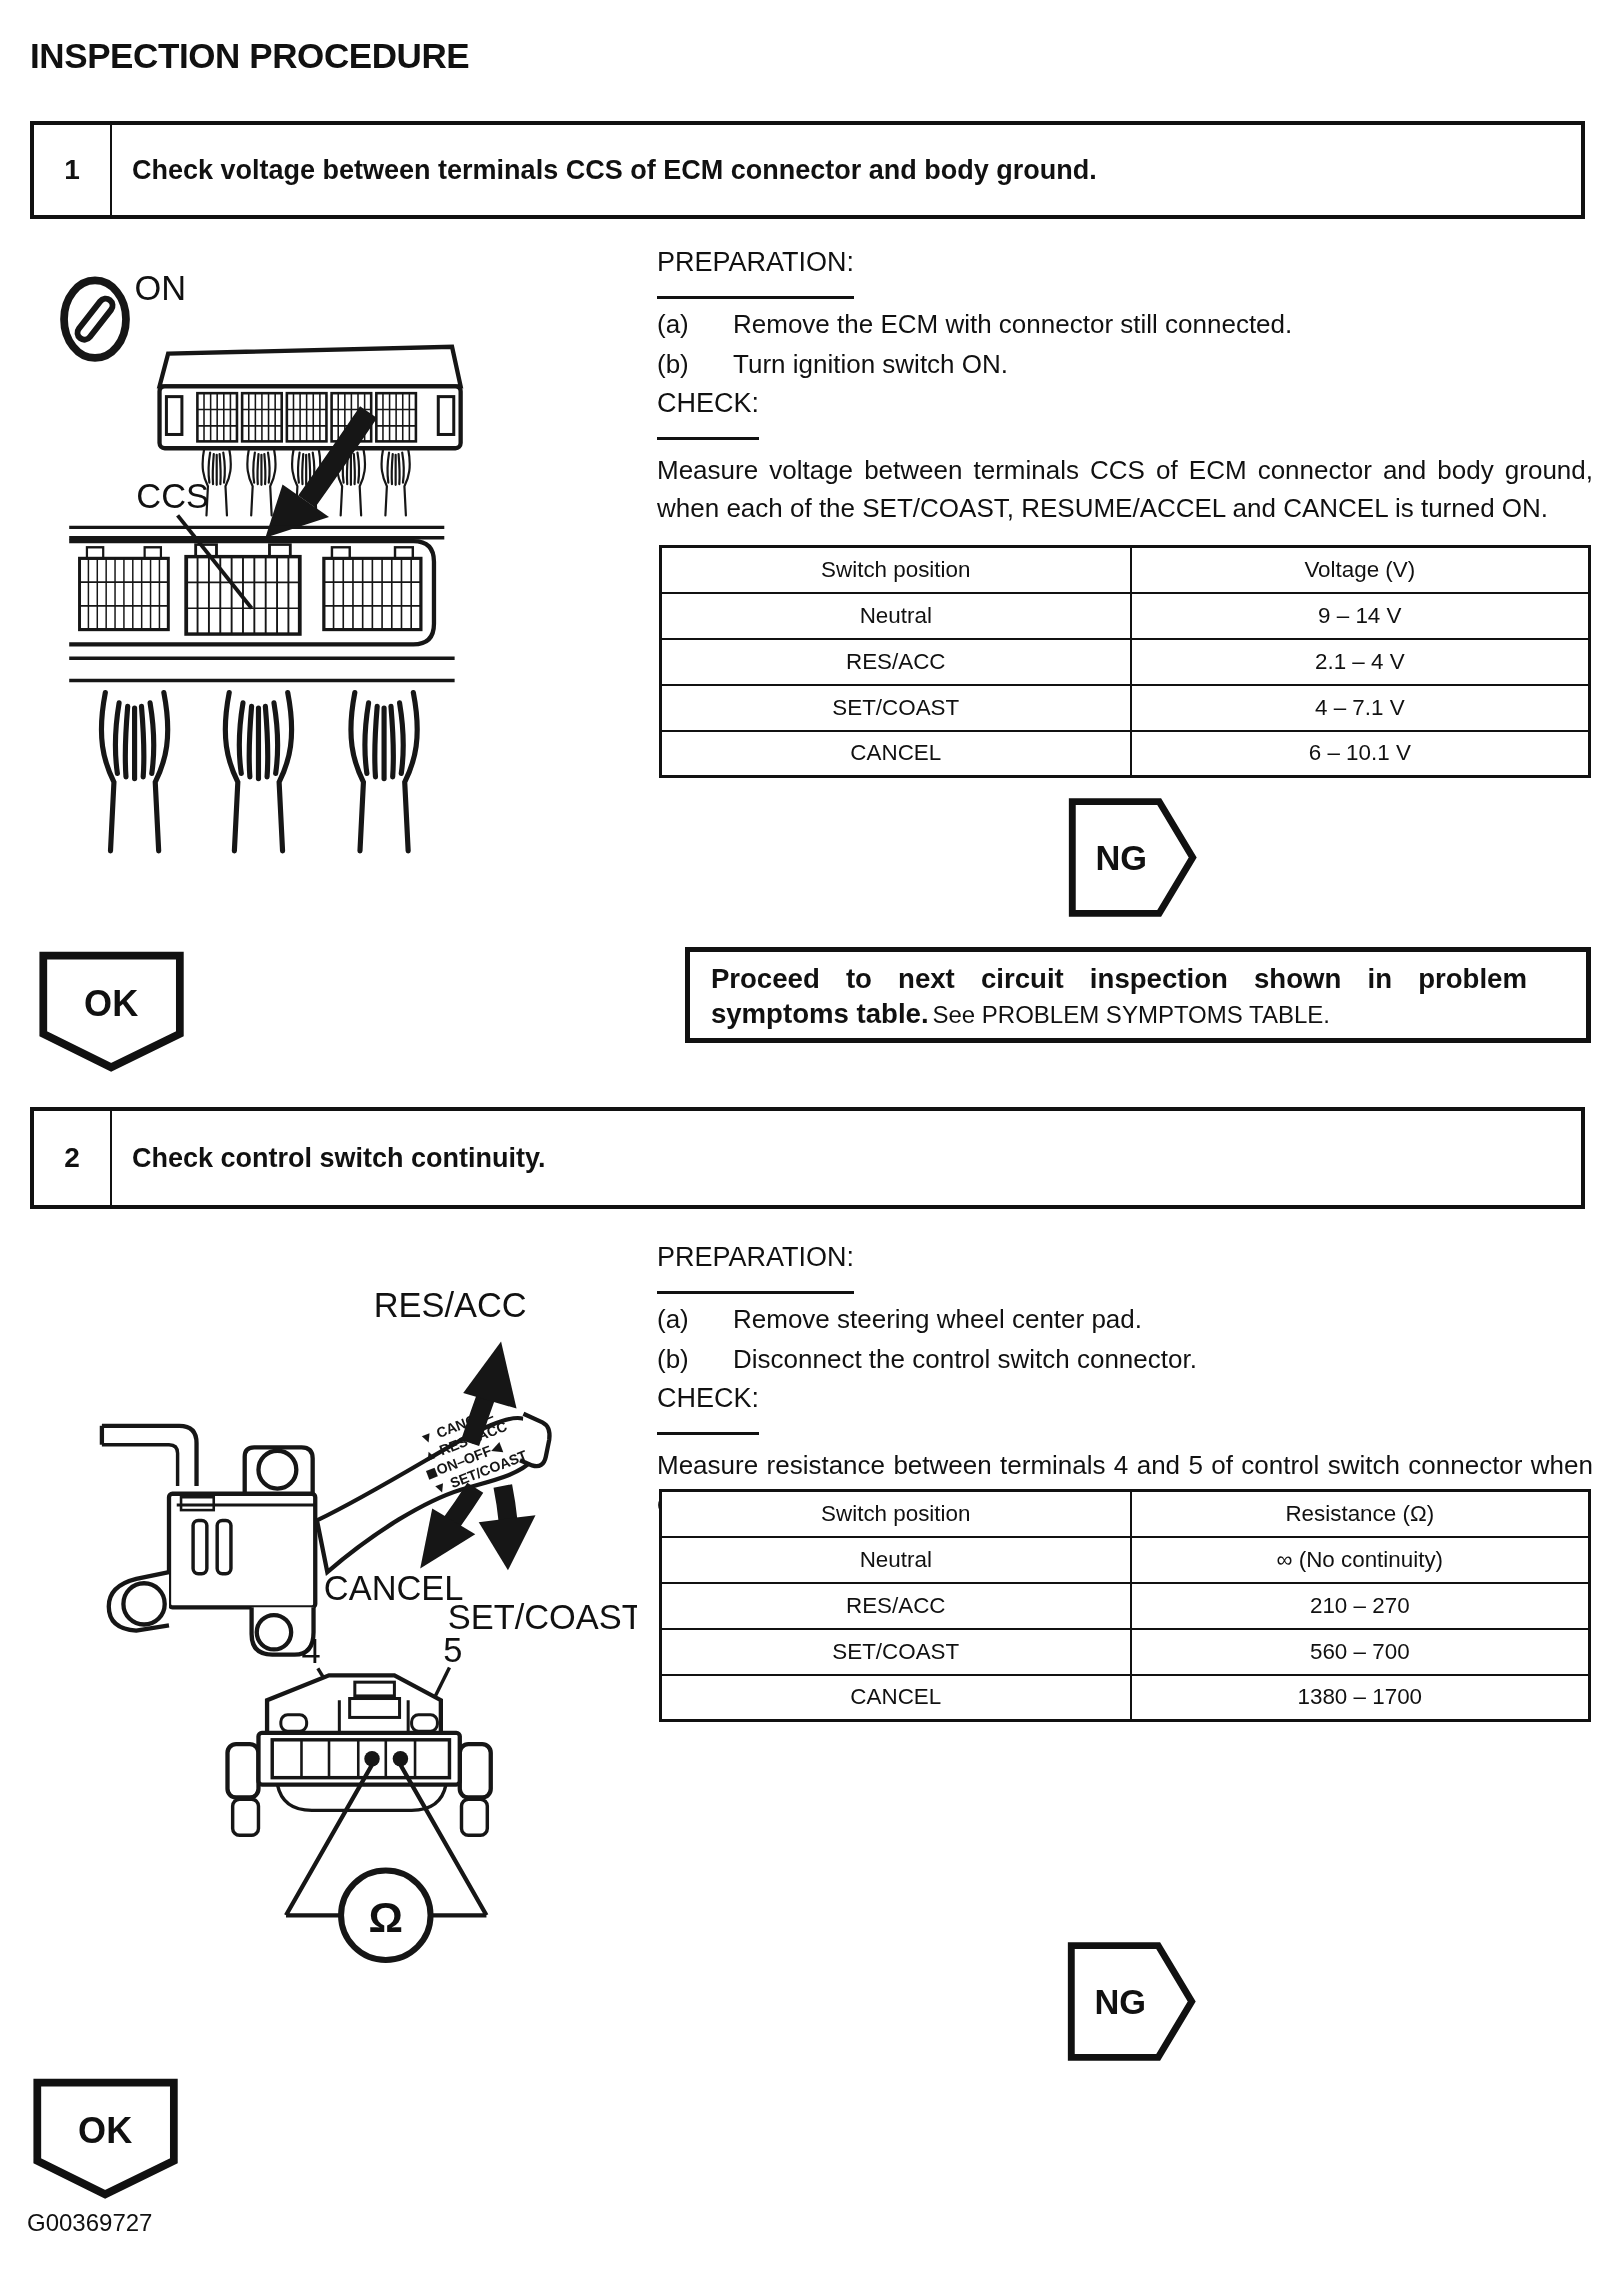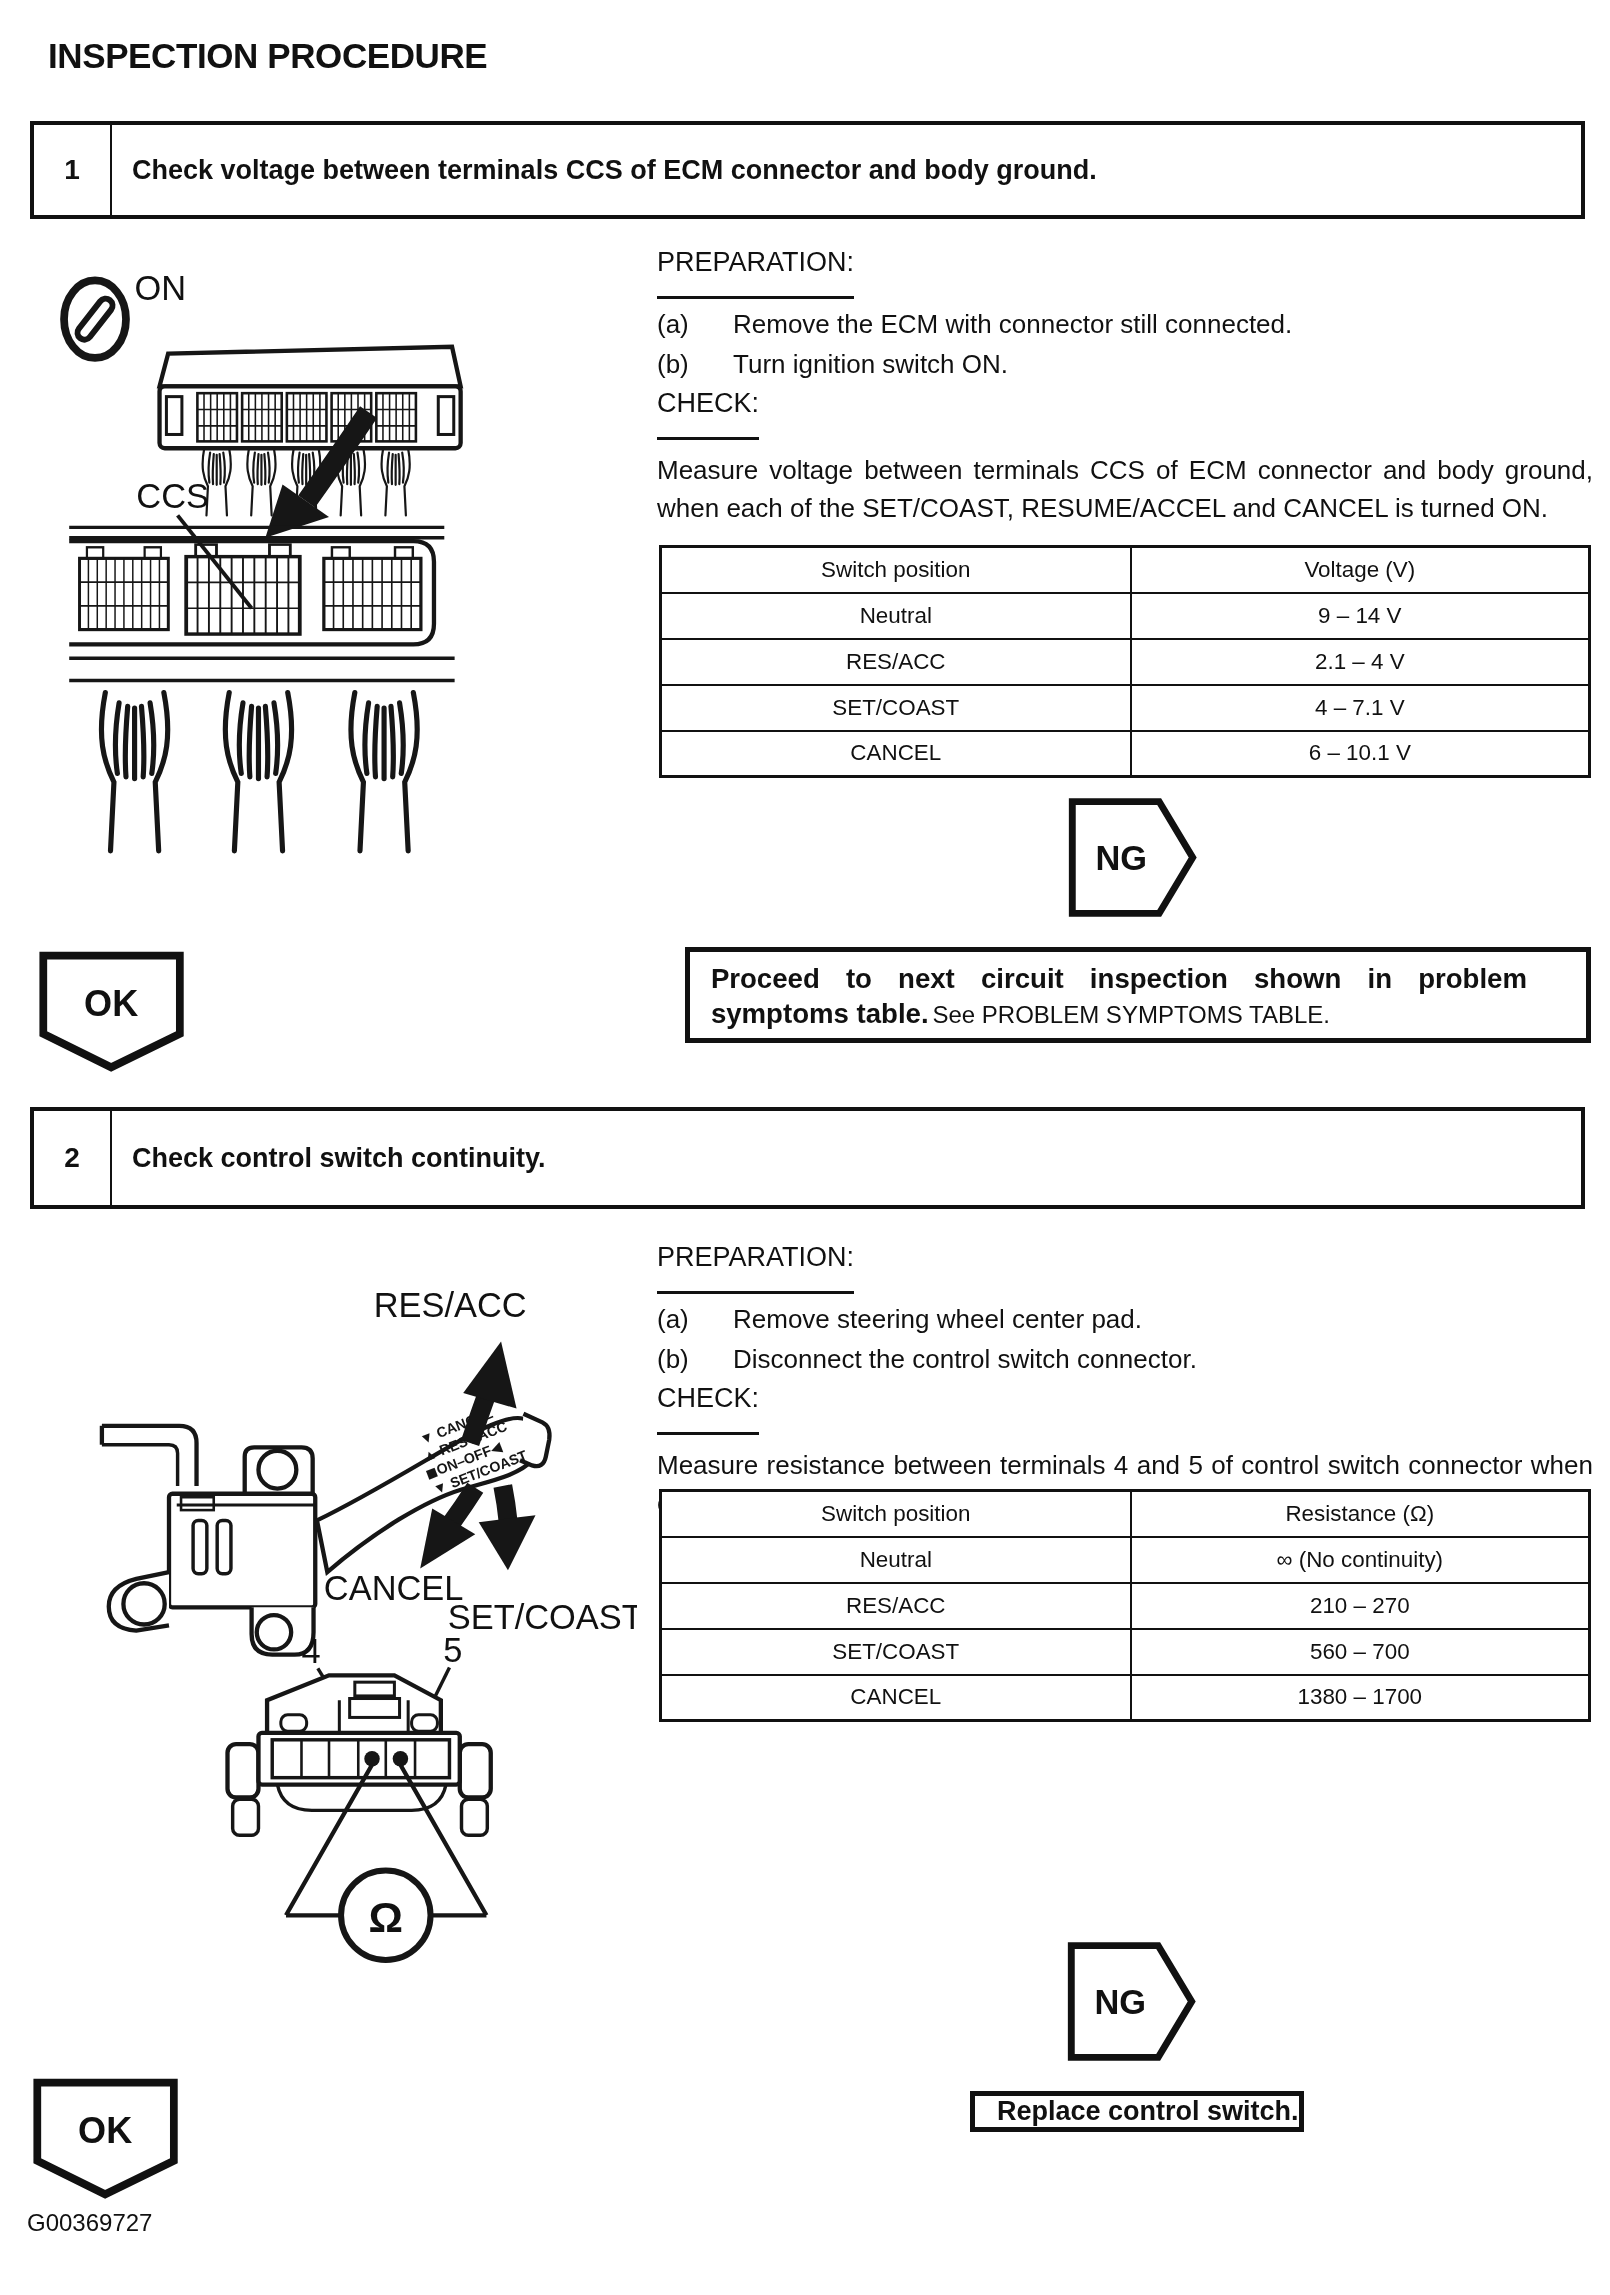--- a/index.html
+++ b/index.html
@@ -3,21 +3,21 @@
 <meta charset="utf-8">
 <style>
   html,body { margin:0; padding:0; background:#9a9a9a; }
   .page {
     position:relative; width:1610px; height:2295px; margin:0 auto;
     background:#ffffff; color:#111;
     font-family:"Liberation Sans","DejaVu Sans",sans-serif;
     overflow:hidden;
   }
   .abs { position:absolute; }
-  .page-title { left:48px; top:36px; font-size:35px; font-weight:700; letter-spacing:-0.4px; }
+  .page-title { left:30px; top:36px; font-size:35px; font-weight:700; letter-spacing:-0.4px; }
 
   .step-box {
     left:30px; width:1555px; border:4.3px solid #111; box-sizing:border-box;
     display:flex; background:#fff;
   }
   .step-box .num {
     width:76px; flex:none; border-right:2.6px solid #111;
     display:flex; align-items:center; justify-content:center;
     font-size:28px; font-weight:700;
   }
@@ -341,23 +341,20 @@
       <td>1380 – 1700</td>
     </tr>
   </tbody>
     </table>
 
   <div class="abs ng-row" id="ng2">
     <svg class="ng-badge" viewBox="0 0 150 140">
       <polygon points="5,5 106,5 145,70 106,135 5,135" fill="#fff" stroke="#111" stroke-width="8"></polygon>
       <text x="62" y="85" text-anchor="middle" font-size="40" font-weight="700" fill="#111">NG</text>
     </svg>
-    <div class="ng-box ng-box-center">
-      <span class="ng-action">Replace control switch.</span>
-    </div>
   </div>
 
   <svg class="abs ok-badge" id="ok2" viewBox="0 0 170 140">
     <polygon points="5,5 164,5 164,96 84,135 5,96" fill="#fff" stroke="#111" stroke-width="9"></polygon>
     <text x="84" y="75" text-anchor="middle" font-size="42" font-weight="700" fill="#111">OK</text>
   </svg>
 
   <div class="abs figure-code">G00369727</div>
 
 </div>

